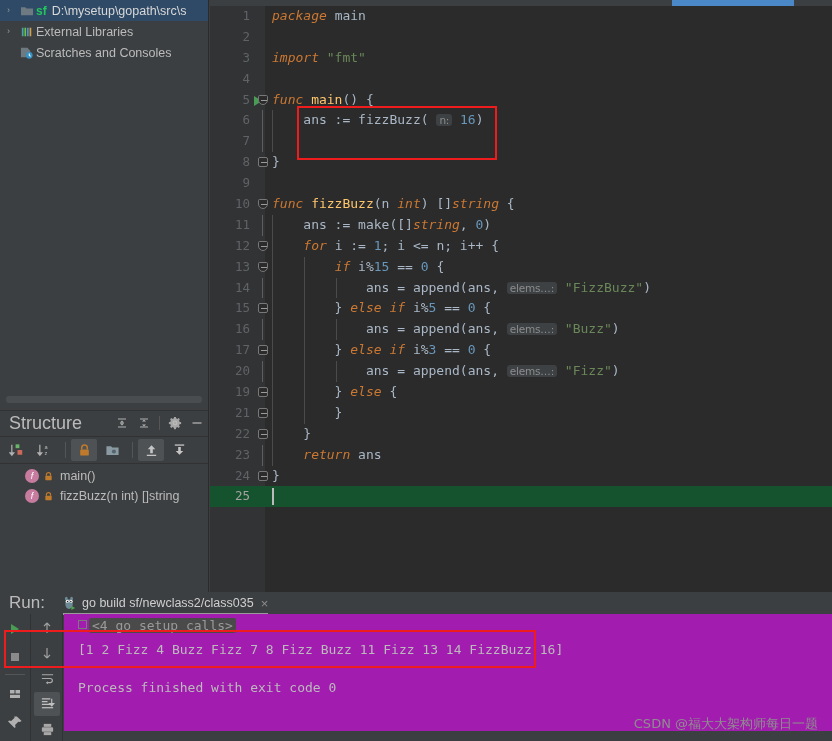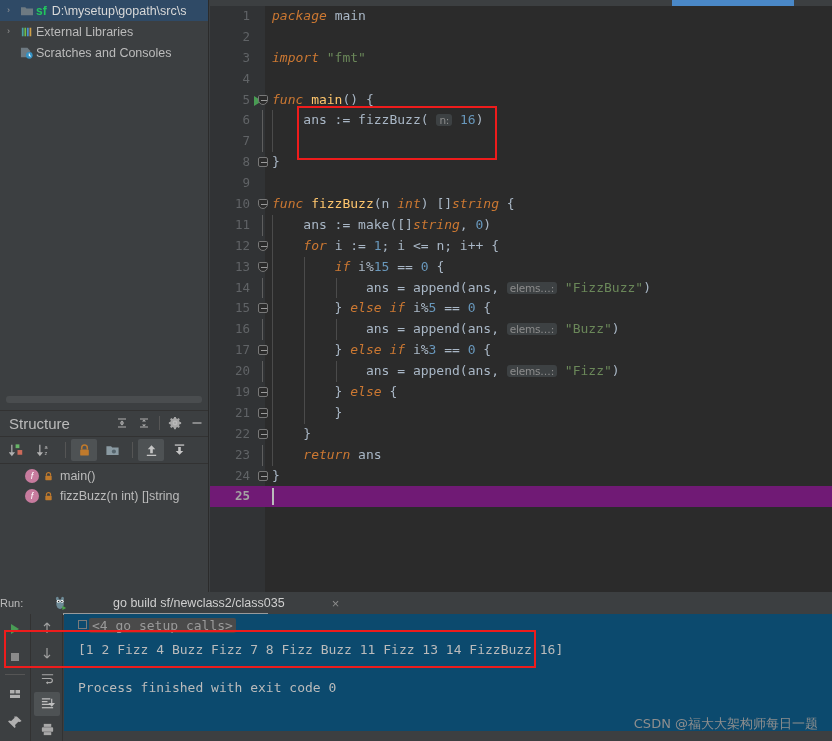--- a/index.html
+++ b/index.html
@@ -52,21 +52,21 @@
     background: #4a4d4f; border-radius: 3px;
   }
 
   
   .struct-head {
     position: absolute; left: 0; top: 410px; width: 208px; height: 25px;
     display: flex; align-items: center;
     border-top: 1px solid #323232;
     background: #3c3f41;
   }
-  .struct-title { margin-left: 9px; font-size: 15px; color: #bbbbbb; flex: 1; }
+  .struct-title { margin-left: 9px; font-size: 18px; color: #bbbbbb; flex: 1; }
   .hdr-btn { width: 22px; height: 22px; display: flex; align-items: center; justify-content: center; }
   .hdr-sep { width: 1px; height: 14px; background: #565656; margin: 0 4px; }
 
   .struct-toolbar {
     position: absolute; left: 0; top: 436px; width: 208px; height: 28px;
     display: flex; align-items: center; padding-left: 4px;
     border-top: 1px solid #323232; border-bottom: 1px solid #323232;
   }
   .tb-btn {
     width: 26px; height: 22px; margin-right: 2px; border-radius: 2px;
@@ -96,21 +96,21 @@
   .gutter {
     position: absolute; left: 0; top: 0; width: 55px; height: 586px;
     background: #313335;
   }
   .code-area { position: absolute; left: 0; top: 0; width: 622px; height: 586px; }
 
   .line {
     position: relative; height: 20.9px; width: 622px;
     font-family: "DejaVu Sans Mono", monospace; font-size: 13px;
   }
-  .line.current { background: #701a75; font-weight: bold; }
+  .line.current { background: #14532d; }
   .ln {
     position: absolute; left: 0; width: 40px; text-align: right;
     color: #606366; font-size: 12.5px; line-height: 20.9px;
     font-family: "DejaVu Sans Mono", monospace;
   }
   .line.current .ln { color: #a4a3a3; }
   .code {
     position: absolute; left: 62px; line-height: 20.9px; white-space: pre;
     color: #a9b7c6;
   }
@@ -157,24 +157,24 @@
 
   
   .run-panel {
     position: absolute; left: 0; top: 592px; width: 832px; height: 149px;
     background: #3c3f41;
   }
   .run-tabbar {
     position: absolute; left: 0; top: 0; width: 832px; height: 22px;
     display: flex; align-items: center;
   }
-  .run-label { font-size: 11px; color: #bbbbbb; width: 47px; }
+  .run-label { margin-left: 9px; font-size: 17px; color: #bbbbbb; width: 47px; }
   .run-tab {
     display: flex; align-items: center; height: 22px; padding: 0 6px;
-    font-size: 12.5px; color: #cfcfcf; gap: 40px;
+    font-size: 12.5px; color: #cfcfcf;
   }
   .tab-underline {
     position: absolute; left: 63px; top: 21px; width: 205px; height: 2px; background: #9a9a9a;
   }
   .gopher { margin-right: 5px; display: flex; }
   .tab-close { color: #8d8d8d; font-size: 13px; margin-left: 7px; }
 
   .run-side {
     position: absolute; left: 0; top: 22px; width: 31px; height: 127px;
     display: flex; flex-direction: column; align-items: center;
@@ -187,21 +187,21 @@
   }
   .side-btn {
     width: 26px; height: 26px; display: flex; align-items: center; justify-content: center;
     border-radius: 2px; margin-top: 2px;
   }
   .side-btn.active { background: #4e5254; }
   .side-div { width: 20px; height: 1px; background: #555; margin: 4px 0; }
 
   .console {
     position: absolute; left: 64px; top: 22px; width: 768px; height: 117px;
-    background: #0c4a6e; overflow: hidden;
+    background: #a21caf; overflow: hidden;
   }
   .con-line {
     font-family: "DejaVu Sans Mono", monospace; font-size: 13px;
     color: #bbbbbb; line-height: 20px; white-space: pre; padding-left: 14px;
   }
   .fold-chip {
     background: #4a4a4a; color: #9a9a9a; border-radius: 2px; padding: 0 3px;
   }
   .fold-plus {
     display: inline-block; width: 9px; height: 9px; border: 1px solid #7a7a7a;

